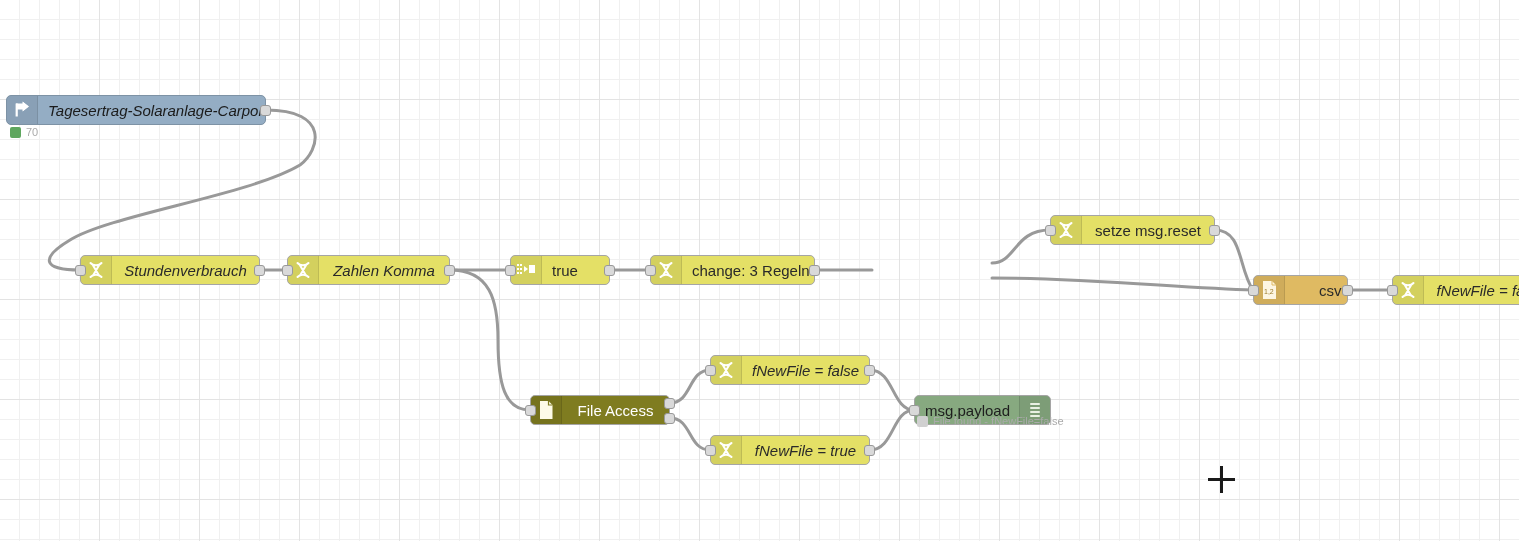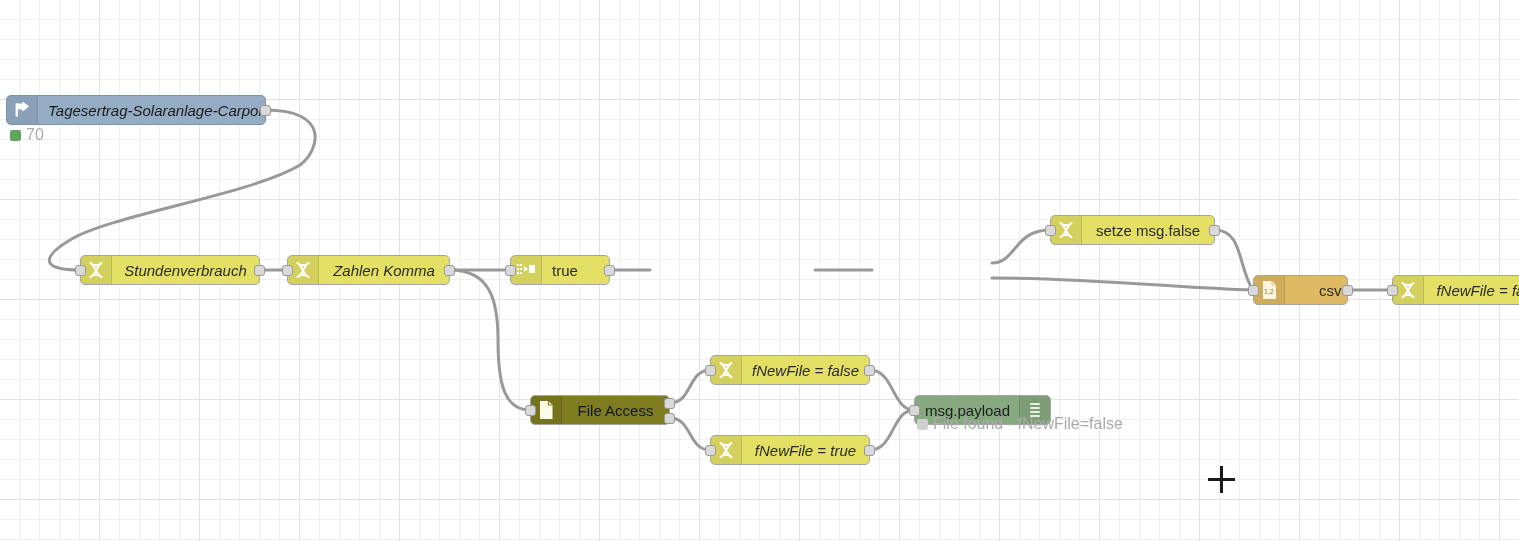--- a/index.html
+++ b/index.html
@@ -82,21 +82,21 @@
   .node .label.italic { font-style: italic; }
   .node .label.left { text-align: left; }
 
   
   .n-function { background: #e4e066; }
   .n-change   { background: #e4e066; }
   .n-switch   { background: #e4e066; }
   .n-join     { background: #e4e066; }
   .n-csv      { background: #dfba62; }
   .n-file     { background: #7f7c20; }
-  .n-file .label { color: #0f172a; }
+  .n-file .label { color: #ffffff; }
   .n-debug    { background: #87a980; }
   .n-debug .label { color: #1e1e1e; }
   .n-mqtt     { background: #94adc4; border-color: #7d92a5; }
   .n-mqtt .label { color: #1b1b1b; }
 
   .port {
     position: absolute;
     width: 11px;
     height: 11px;
     box-sizing: border-box;
@@ -105,21 +105,21 @@
     border-radius: 3px;
   }
   .port.in  { left: -6px; }
   .port.out { right: -6px; }
 
   .status {
     position: absolute;
     display: flex;
     align-items: center;
     gap: 5px;
-    font-size: 16px;
+    font-size: 11px;
     color: #aaaaaa;
     white-space: nowrap;
   }
   .status .dot {
     width: 11px;
     height: 11px;
     border-radius: 2px;
     display: inline-block;
     flex: 0 0 11px;
   }
@@ -223,29 +223,39 @@
         </g>
         <path d="M8 4 L12 7 L8 10 Z" fill="#ffffff"></path>
         <rect x="13" y="3" width="6" height="8" fill="#ffffff"></rect>
       </svg>
     </span>
     <span class="label left">true</span>
     <span class="port in" style="top:9px;"></span>
     <span class="port out" style="top:9px;"></span>
   </div>
 
+  <div class="node n-change" style="left:650px; top:255px; width:165px;">
+    <span class="icon-box">
+      <svg width="20" height="20" viewBox="0 0 20 20">
+        <path d="M4.5 3 C7 6 13 6 15.5 3 M4.5 17 C7 14 13 14 15.5 17 M6.5 4.5 L13 15.5 M13.5 4.5 L7 15.5" stroke="#ffffff" stroke-width="2" fill="none" stroke-linecap="round"></path>
+      </svg>
+    </span>
+    <span class="label">change: 3 Regeln</span>
+    <span class="port in" style="top:9px;"></span>
+    <span class="port out" style="top:9px;"></span>
+  </div>
 
 
   <div class="node n-change" style="left:1050px; top:215px; width:165px;">
     <span class="icon-box">
       <svg width="20" height="20" viewBox="0 0 20 20">
         <path d="M4.5 3 C7 6 13 6 15.5 3 M4.5 17 C7 14 13 14 15.5 17 M6.5 4.5 L13 15.5 M13.5 4.5 L7 15.5" stroke="#ffffff" stroke-width="2" fill="none" stroke-linecap="round"></path>
       </svg>
     </span>
-    <span class="label">setze msg.false</span>
+    <span class="label">setze msg.reset</span>
     <span class="port in" style="top:9px;"></span>
     <span class="port out" style="top:9px;"></span>
   </div>
 
   <div class="node n-csv" style="left:1253px; top:275px; width:95px;gap:24px;">
     <span class="icon-box">
       <svg width="18" height="20" viewBox="0 0 18 20">
         <path d="M3 1 L12 1 L16 5 L16 19 L3 19 Z" fill="#fdf6e3"></path>
         <path d="M12 1 L12 5 L16 5" fill="none" stroke="#dfba62" stroke-width="1"></path>
         <text x="4" y="14" font-family="Liberation Sans, sans-serif" font-size="7" fill="#9a7a28">1,2</text>

